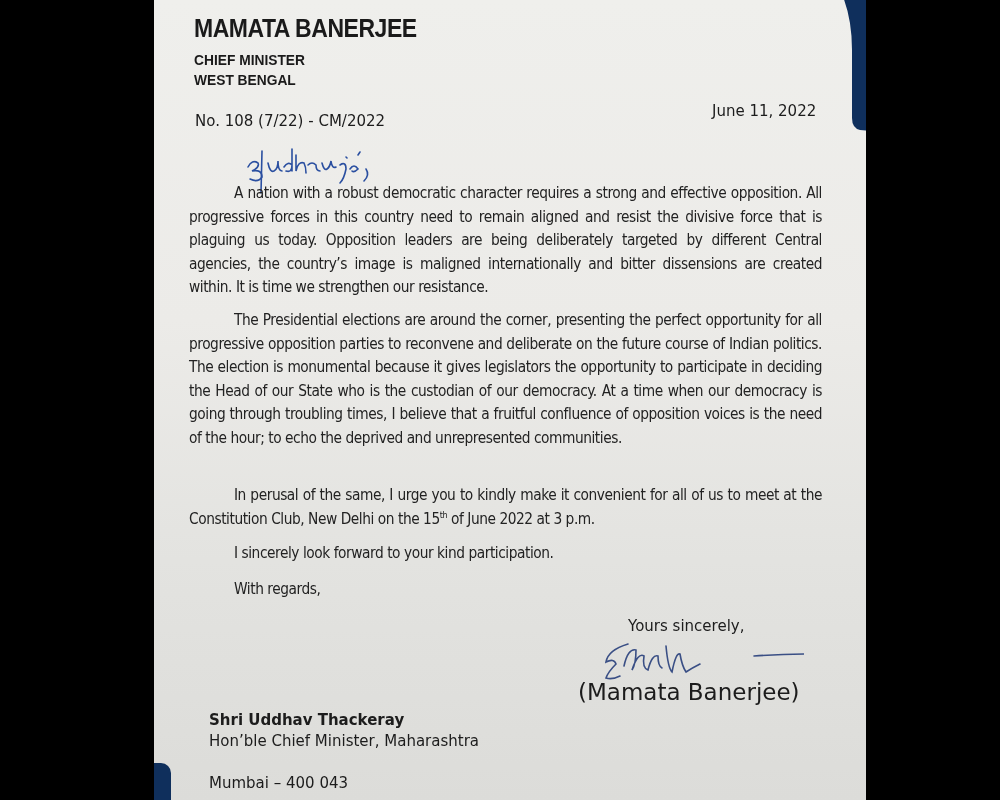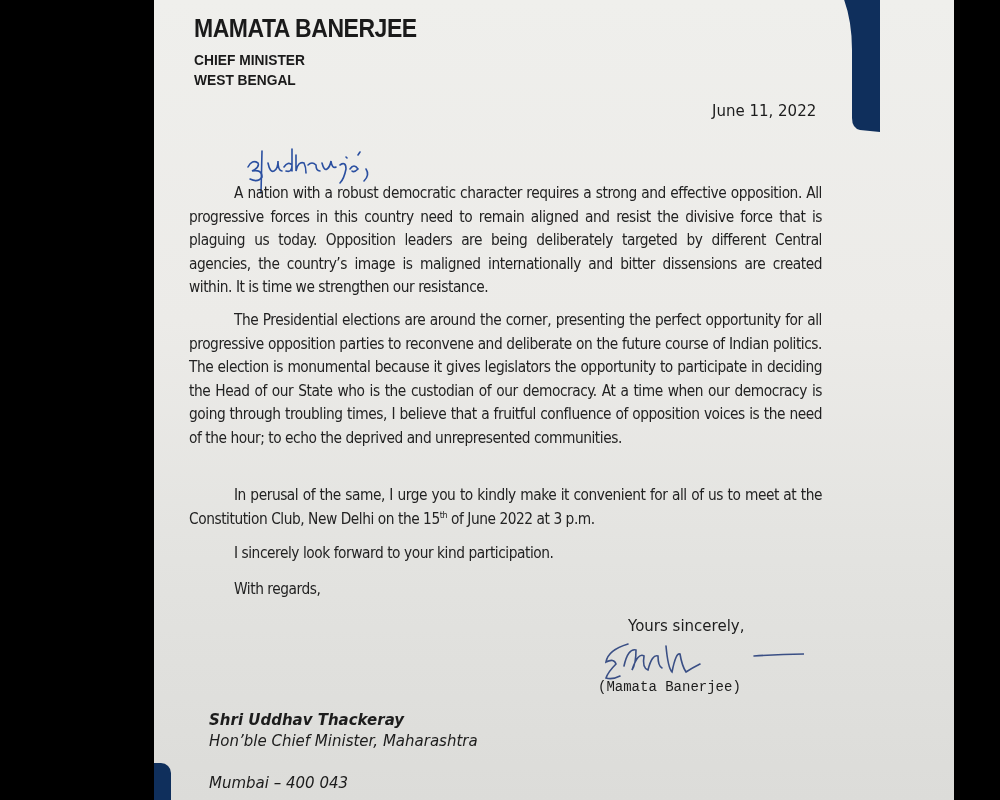--- a/index.html
+++ b/index.html
@@ -1,21 +1,21 @@
 <!DOCTYPE html>
 <html><head>
 <meta charset="utf-8">
 <style>
   html, body { margin:0; padding:0; }
   body {
     width:1000px; height:800px; background:#000; position:relative; overflow:hidden;
     font-family:"DejaVu Sans", sans-serif;
   }
   .paper {
-    position:absolute; left:154px; top:0; width:800px; height:800px;
+    position:absolute; left:154px; top:0; width:712px; height:800px;
     background:linear-gradient(180deg,#efefec 0%,#ecebe8 40%,#e3e3e0 70%,#dcdcd9 100%);
     overflow:hidden;
   }
   .blue-top {
     position:absolute; left:686px; top:-10px; width:40px; height:142px;
   }
   .blue-bottom {
     position:absolute; left:0; top:763px; width:17px; height:40px;
     background:#0f2f5c; border-top-right-radius:10px;
   }
@@ -42,42 +42,43 @@
     font-family:"DejaVu Sans Condensed","DejaVu Sans", sans-serif;
   }
   .body-text p { margin:0; text-indent:45px; }
   .p1 { top:182px; }
   .p2 { top:309px; }
   .p3 { top:484px; }
   .p4 { top:542px; }
   .p5 { top:578px; }
   .yours { position:absolute; left:474px; top:617px; font-size:15px; color:#1c1c1c; }
   .signature { position:absolute; left:440px; top:636px; width:210px; height:50px; }
-  .signer { position:absolute; left:444px; top:679px; font-size:14px; color:#1c1c1c;font-family:Liberation Mono, monospace; }
-  .addr { position:absolute; left:55px; font-size:15px; color:#1c1c1c; line-height:21px;font-style:italic; }
+  .signer { position:absolute; left:424px; top:679px; font-size:23px; color:#1c1c1c; }
+  .addr { position:absolute; left:55px; font-size:15px; color:#1c1c1c; line-height:21px; }
   .addr-name { top:710px; font-weight:bold; }
   .addr1 { top:731px; }
   .addr2 { top:752px; }
   .addr3 { top:773px; }
   sup { font-size:9px; vertical-align:6px; line-height:0; }
 </style>
 </head>
 <body>
 
 <div class="paper">
 
   <svg class="blue-top" viewBox="0 0 40 142">
     <path d="M0,0 L40,0 L40,142 L20,140 Q12,138 12,128 L12,60 Q12,25 0,0 Z" fill="#0f2f5c"></path>
   </svg>
   <div class="blue-bottom"></div>
 
   <div class="lh-name">MAMATA BANERJEE</div>
   <div class="lh-title" style="top:52px">CHIEF MINISTER</div>
   <div class="lh-title" style="top:72px">WEST BENGAL</div>
 
+  <div class="ref">No. 108 (7/22) - CM/2022</div>
   <div class="date">June 11, 2022</div>
 
   <svg class="salutation" viewBox="0 0 200 50">
     <title>Uddhav ji,</title>
     <g fill="none" stroke="#2a4fa0" stroke-width="1.6" stroke-linecap="round">
       <path d="M8,22 q4,-8 10,-4 q2,4 -6,8 q10,-2 10,6 q-4,6 -12,2"></path>
       <path d="M22,6 L21,48"></path>
       <path d="M28,18 q2,10 6,8 q4,-2 4,-10 q0,10 4,10"></path>
       <path d="M44,22 q4,-6 8,-2 q0,8 -6,6 M52,4 L52,26"></path>
       <path d="M56,10 L56,26 q2,-10 8,-8 q2,4 2,10"></path>

